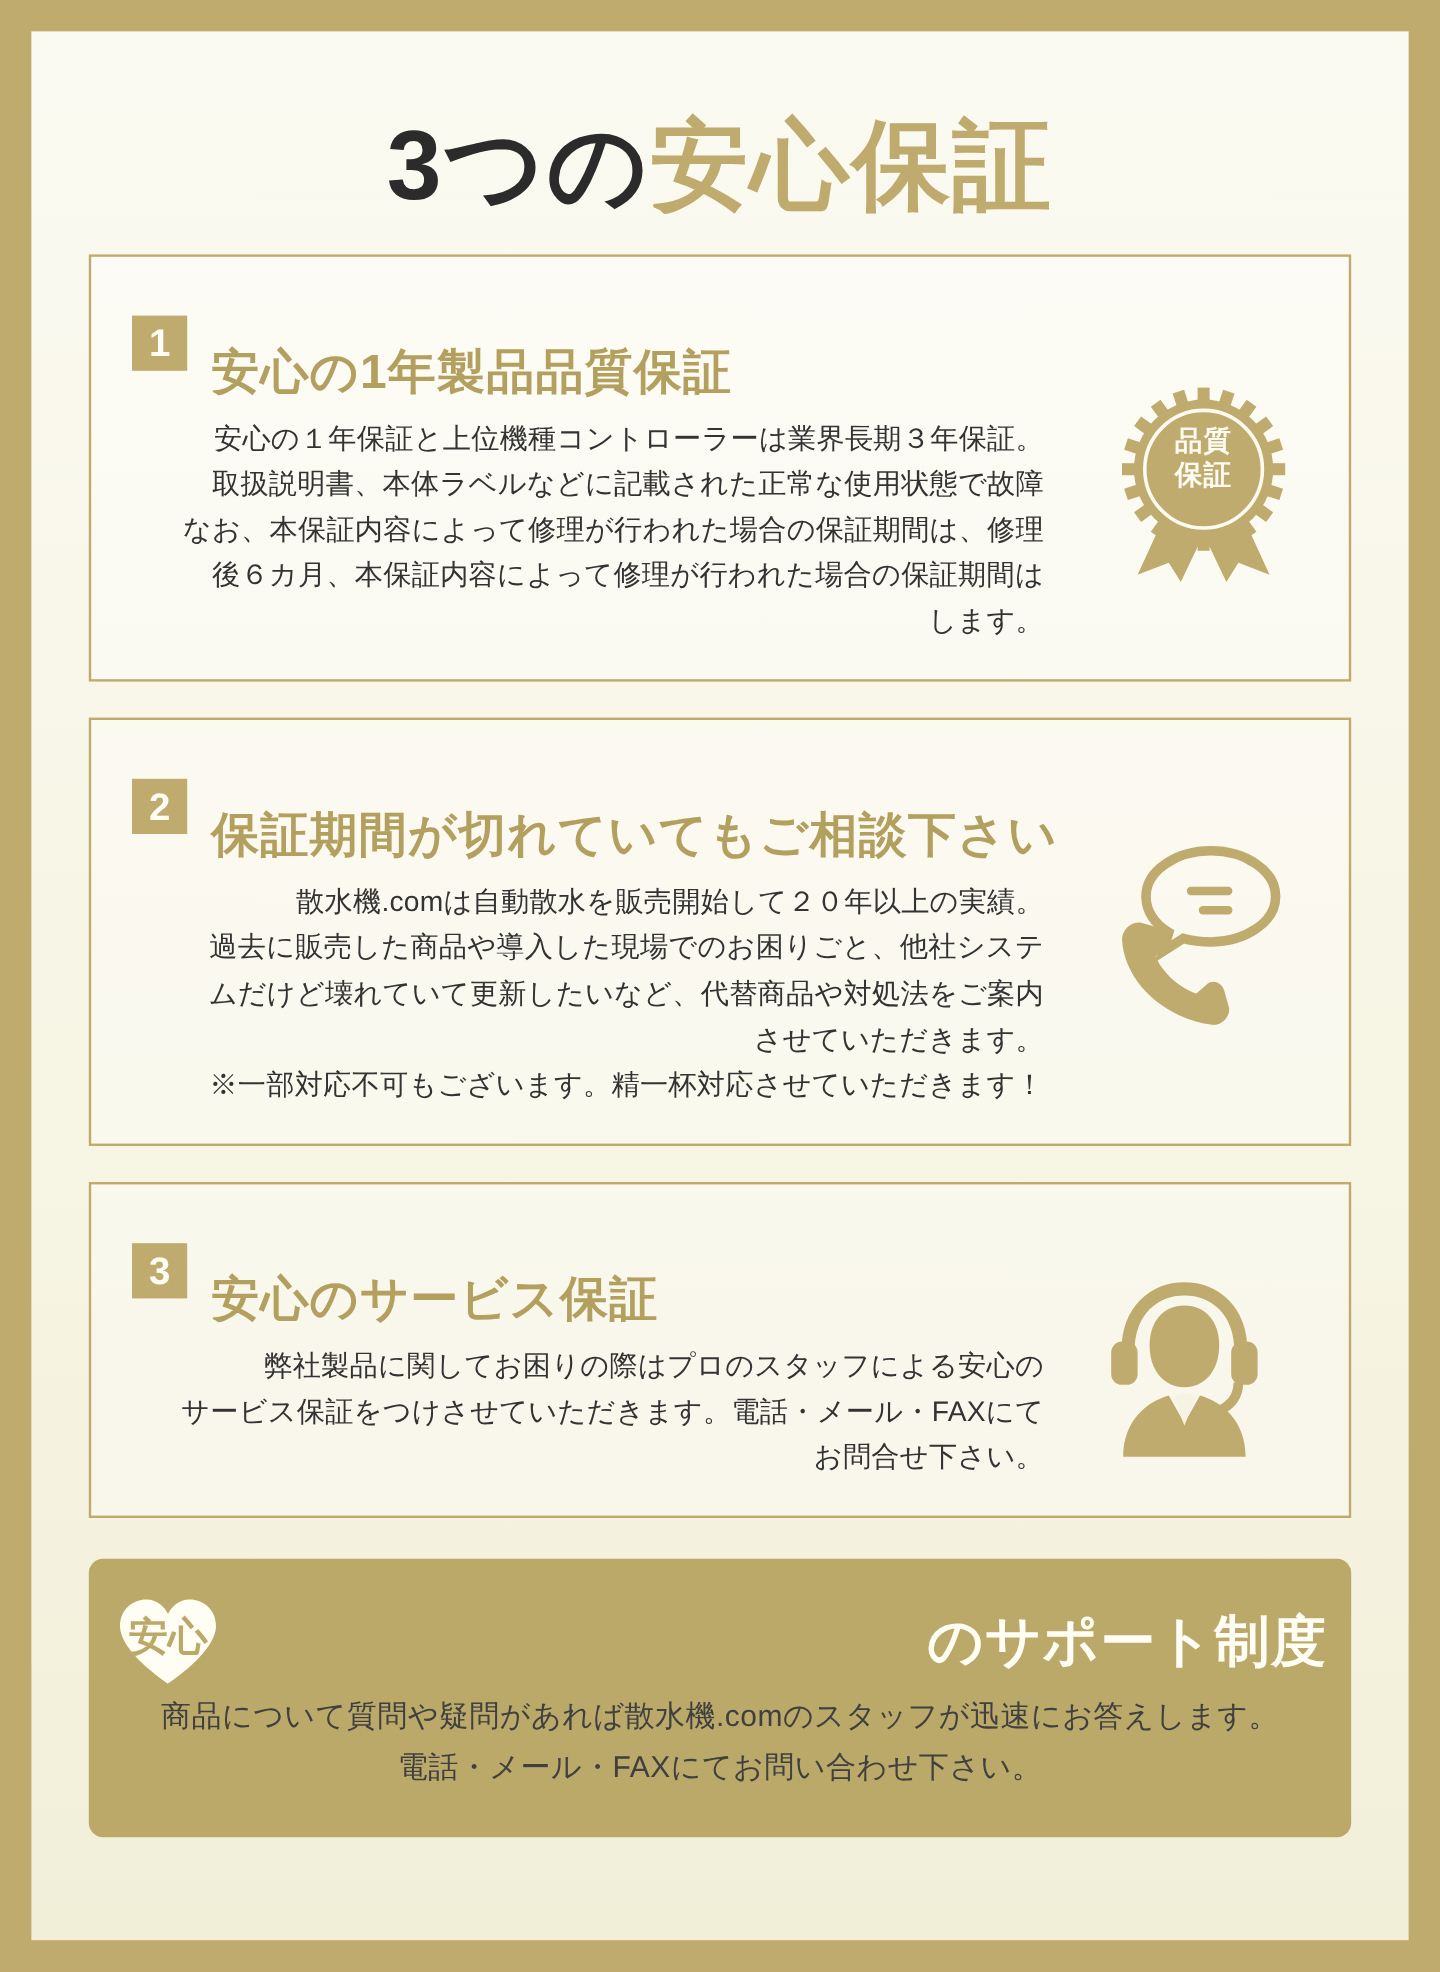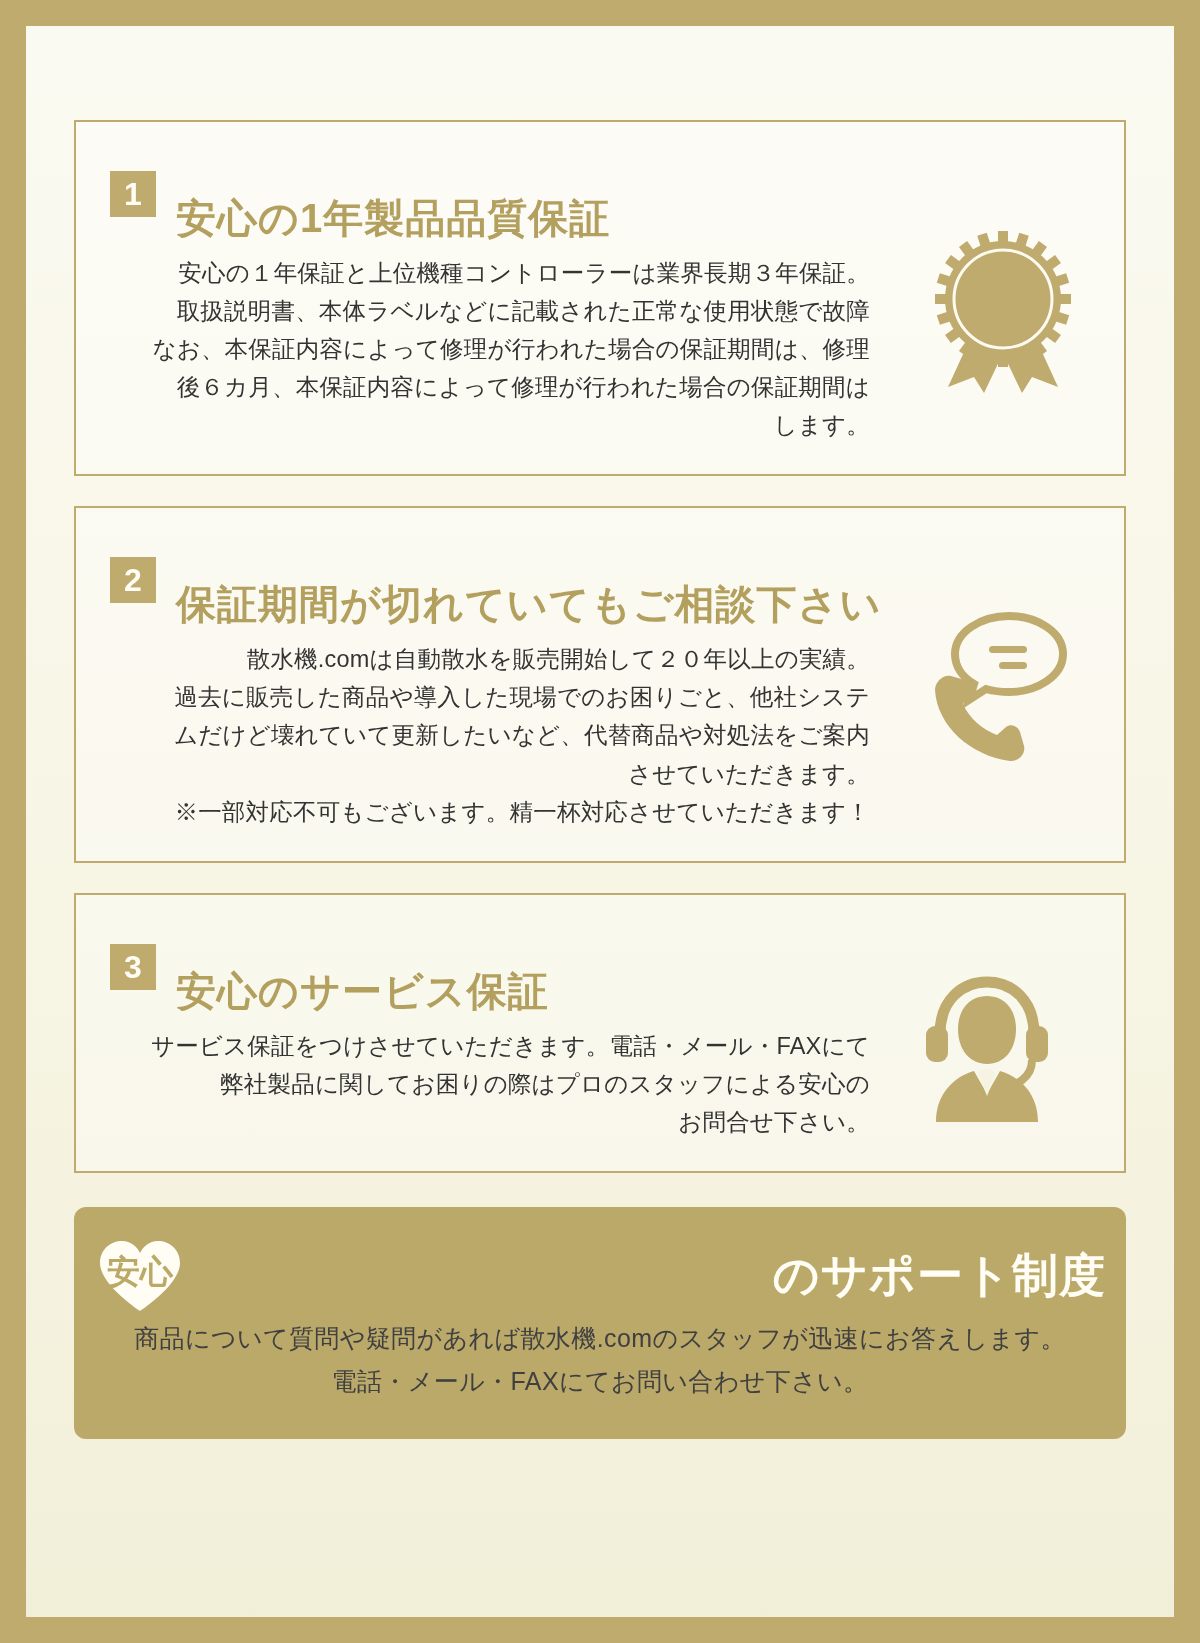--- a/index.html
+++ b/index.html
@@ -148,20 +148,23 @@
     line-height: 1.72;
     letter-spacing: 0.4px;
   }
 </style>
 </head>
 <body>
 
 <div class="page">
 
   <div class="hdr">
+    <div class="hdr-main">
+      <span>3つの</span><span class="gold">安心保証</span>
+    </div>
   </div>
 
   <div class="card">
     <div class="card-head">
       <div class="num">1</div>
       <div class="card-title">安心の1年製品品質保証</div>
     </div>
     <div class="card-body">
       <p>安心の１年保証と上位機種コントローラーは業界長期３年保証。</p>
       <p>取扱説明書、本体ラベルなどに記載された正常な使用状態で故障</p>
@@ -206,20 +209,24 @@
               <rect x="-5" y="-68" width="10" height="14" transform="rotate(270)"></rect>
               <rect x="-5" y="-68" width="10" height="14" transform="rotate(288)"></rect>
               <rect x="-5" y="-68" width="10" height="14" transform="rotate(306)"></rect>
               <rect x="-5" y="-68" width="10" height="14" transform="rotate(324)"></rect>
               <rect x="-5" y="-68" width="10" height="14" transform="rotate(342)"></rect>
             </g>
           </g>
         </g>
         <circle cx="85" cy="72" r="49" fill="none" stroke="#fdfbf1" stroke-width="3"></circle>
       </svg>
+      <div class="badge-text">
+        <div>品質</div>
+        <div>保証</div>
+      </div>
     </div>
   </div>
 
   <div class="card">
     <div class="card-head">
       <div class="num">2</div>
       <div class="card-title">保証期間が切れていてもご相談下さい</div>
     </div>
     <div class="card-body">
       <p>散水機.comは自動散水を販売開始して２０年以上の実績。</p>
@@ -240,22 +247,22 @@
       </svg>
     </div>
   </div>
 
   <div class="card">
     <div class="card-head">
       <div class="num">3</div>
       <div class="card-title">安心のサービス保証</div>
     </div>
     <div class="card-body">
+      <p>弊社製品に関してお困りの際はプロのスタッフによる安心の</p>
       <p>サービス保証をつけさせていただきます。電話・メール・FAXにて</p>
-      <p>弊社製品に関してお困りの際はプロのスタッフによる安心の</p>
       <p>お問合せ下さい。</p>
     </div>
 
     <div class="icon-wrap operator">
       <svg width="150" height="150" viewBox="0 0 150 150" aria-hidden="true">
 
         <path d="M28 60 C28 26 50 8 75 8 C100 8 122 26 122 60" fill="none" stroke="#c0ab6e" stroke-width="11"></path>
         <rect x="14" y="52" width="22" height="36" rx="9" fill="#c0ab6e"></rect>
         <rect x="114" y="52" width="22" height="36" rx="9" fill="#c0ab6e"></rect>
 

